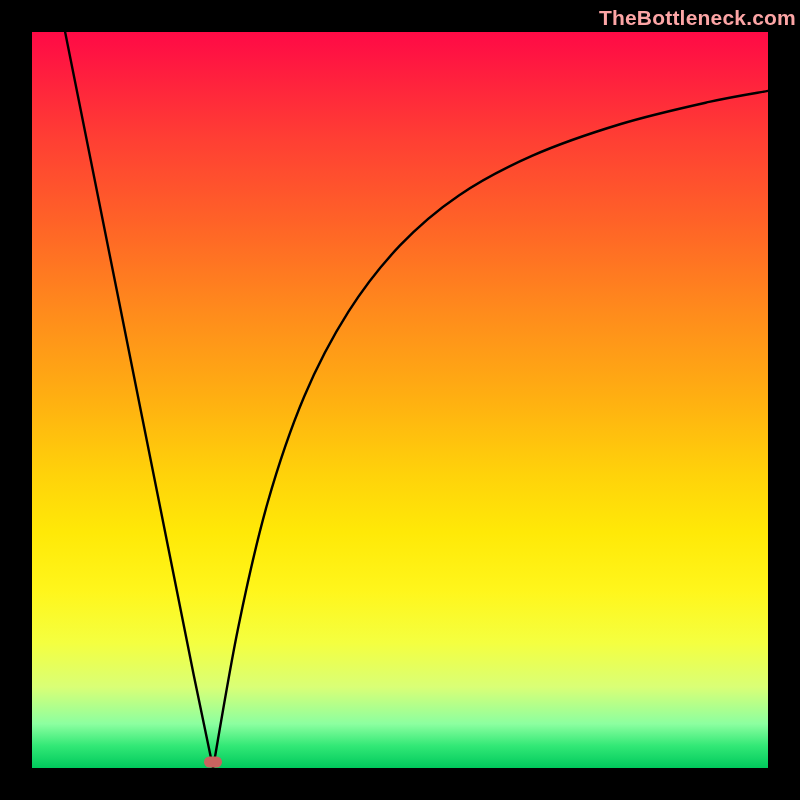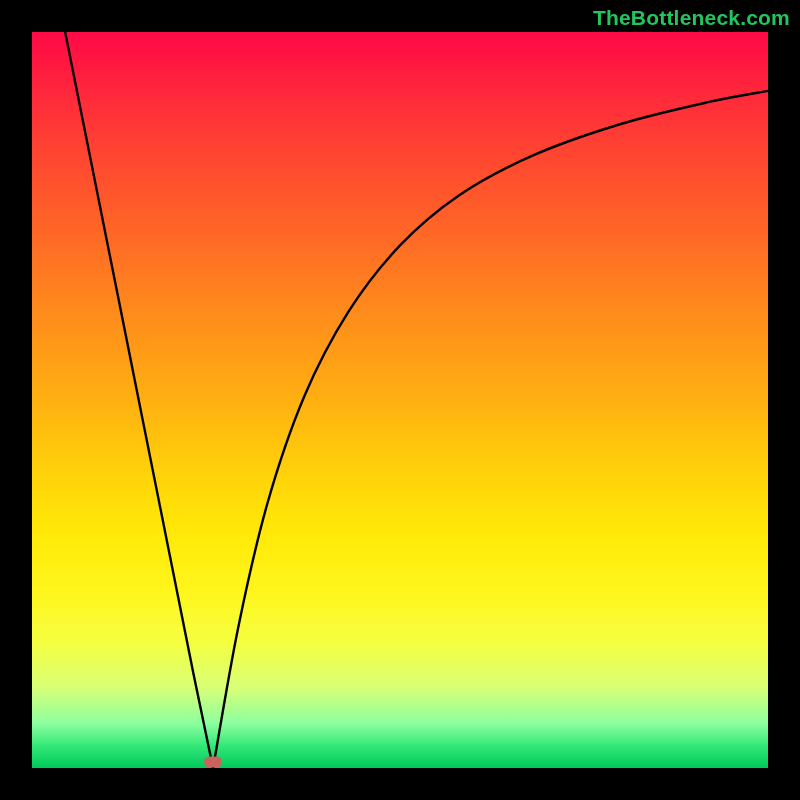--- a/index.html
+++ b/index.html
@@ -37,22 +37,22 @@
       #f4ff40 83%,
       #d9ff76 89%,
       #8cffa0 94%,
       #32e876 97%,
       #00c95c 100%
     );
   }
   .watermark {
     position: absolute;
     top: 6px;
-    right: 10px;
-    color: #22c55e;
+    right: 4px;
+    color: #fca5a5;
     font-size: 21px;
     font-weight: 600;
     letter-spacing: 0.2px;
     user-select: none;
   }
   svg.curve {
     position: absolute;
     left: 0;
     top: 0;
     width: 736px;

